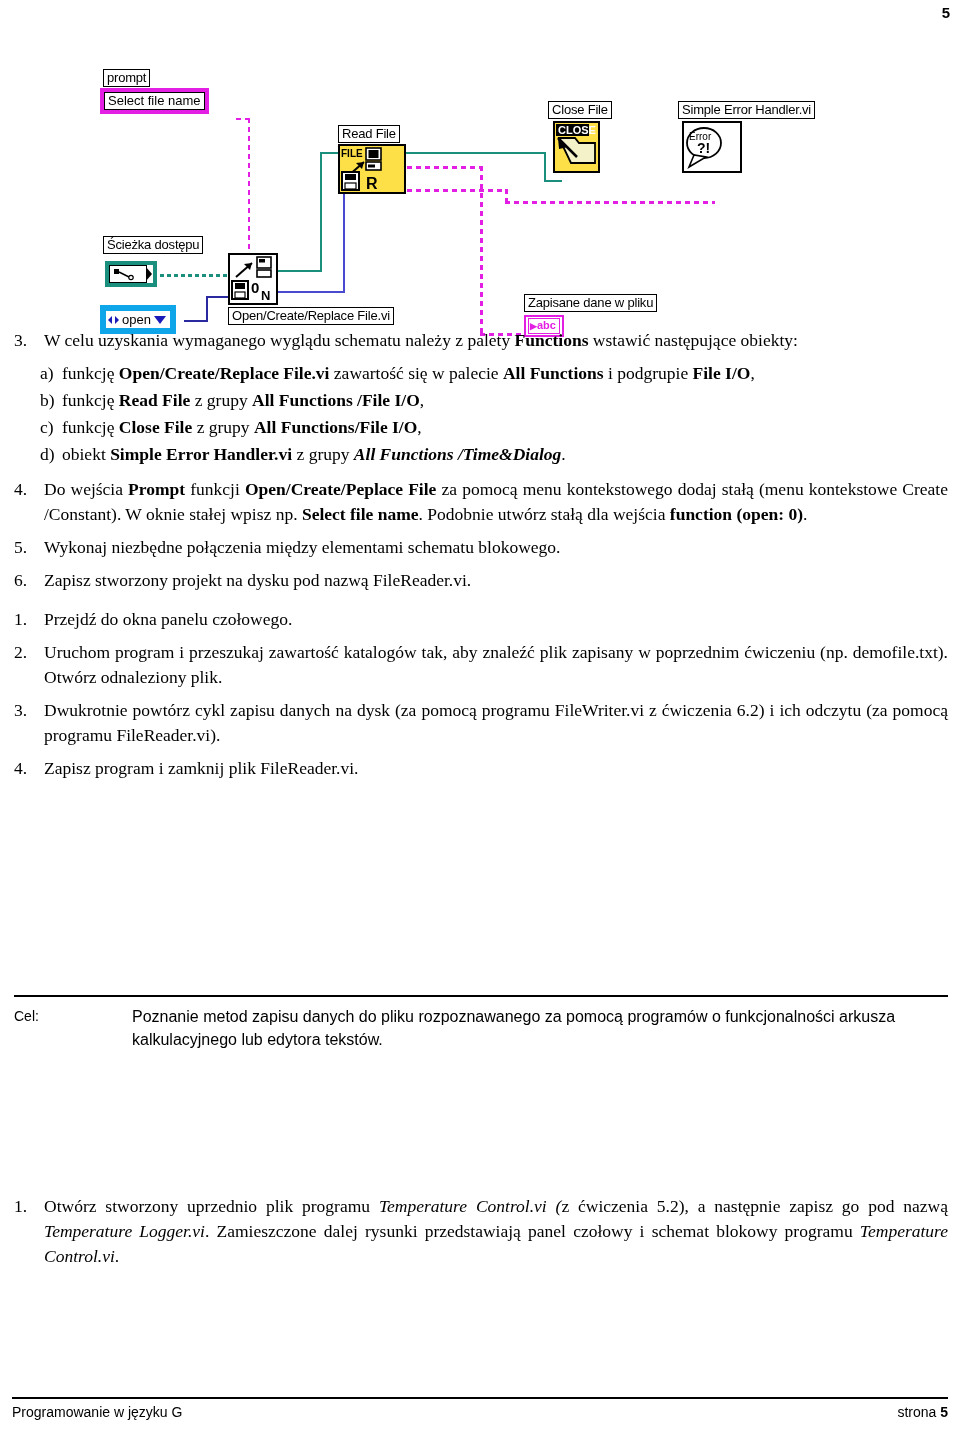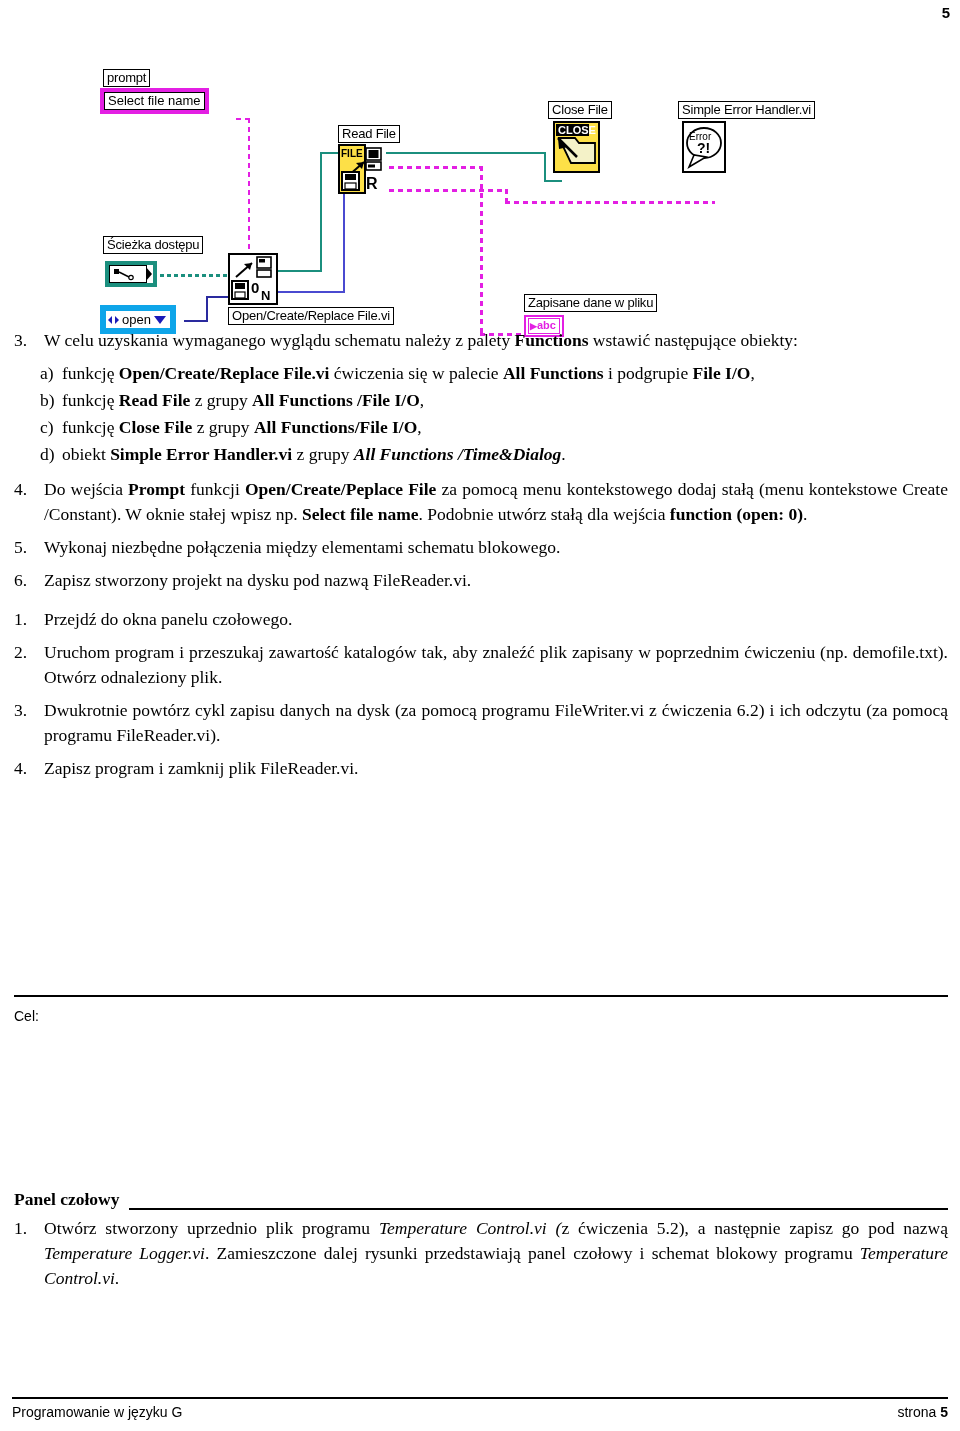--- a/index.html
+++ b/index.html
@@ -343,21 +343,21 @@
 
   <div class="node" style="left:228px; top:258px;">
     <span class="lbl">Open/Create/Replace File.vi</span>
   </div>
 
   <div class="node" style="left:338px; top:76px;">
     <span class="lbl">Read File</span>
   </div>
 
   <div class="node" style="left:338px; top:96px;">
-    <div class="vi-icon" style="width:28px; height:50px;">
+    <div class="vi-icon" style="width:68px; height:50px;">
       <svg width="46" height="46" viewBox="0 0 46 46">
         <text x="1" y="11" font-family="Liberation Sans, sans-serif" font-size="10" font-weight="bold" fill="#000">FILE</text>
         <rect x="26" y="2" width="15" height="12" fill="#fff" stroke="#000" stroke-width="1.6"></rect>
         <rect x="28.5" y="4" width="10" height="8" fill="#000"></rect>
         <rect x="26" y="16" width="15" height="8" fill="#fff" stroke="#000" stroke-width="1.6"></rect>
         <rect x="28" y="18.5" width="7" height="3" fill="#000"></rect>
         <path d="M8 30 L24 16" stroke="#000" stroke-width="2" fill="none"></path>
         <polygon points="24,16 16,17 22,23" fill="#000"></polygon>
         <rect x="2" y="26" width="17" height="18" fill="#fff" stroke="#000" stroke-width="2"></rect>
         <rect x="5" y="28" width="11" height="6" fill="#000"></rect>
@@ -381,21 +381,21 @@
         <polygon points="3,15 4,26 13,24" fill="#000"></polygon>
       </svg>
     </div>
   </div>
 
   <div class="node" style="left:678px; top:52px;">
     <span class="lbl">Simple Error Handler.vi</span>
   </div>
 
   <div class="node" style="left:682px; top:73px;">
-    <div class="vi-icon-white" style="width:44px; height:52px;">
+    <div class="vi-icon-white" style="width:60px; height:52px;">
       <svg width="40" height="48" viewBox="0 0 40 48">
         <ellipse cx="20" cy="20" rx="17" ry="15" fill="#fff" stroke="#000" stroke-width="1.8"></ellipse>
         <text x="5" y="17" font-family="Liberation Sans, sans-serif" font-size="10" fill="#000">Error</text>
         <text x="13" y="30" font-family="Liberation Sans, sans-serif" font-size="14" font-weight="bold" fill="#000">?!</text>
         <path d="M10 32 L5 44 L22 34 Z" fill="#fff" stroke="#000" stroke-width="1.6"></path>
       </svg>
     </div>
   </div>
 
   <div class="node" style="left:524px; top:245px;">
@@ -414,21 +414,21 @@
 
 <div class="body-text" style="top:328px;">
 
   <div class="num-item">
     <div class="num">3.</div>
     <div class="txt"><span>W celu uzyskania wymaganego wyglądu schematu należy z palety </span><b>Functions</b><span> wstawić następujące obiekty:</span></div>
   </div>
 
   <div class="sub-item">
     <div class="num">a)</div>
-    <div class="txt"><span>funkcję </span><b>Open/Create/Replace File.vi</b><span> ćwiczenia się w palecie </span><b>All Functions</b><span> i podgrupie </span><b>File I/O</b><span>,</span></div>
+    <div class="txt"><span>funkcję </span><b>Open/Create/Replace File.vi</b><span> zawartość się w palecie </span><b>All Functions</b><span> i podgrupie </span><b>File I/O</b><span>,</span></div>
   </div>
 
   <div class="sub-item">
     <div class="num">b)</div>
     <div class="txt"><span>funkcję </span><b>Read File</b><span> z grupy </span><b>All Functions /File I/O</b><span>,</span></div>
   </div>
 
   <div class="sub-item">
     <div class="num">c)</div>
     <div class="txt"><span>funkcję </span><b>Close File</b><span> z grupy </span><b>All Functions/File I/O</b><span>,</span></div>
@@ -472,29 +472,26 @@
     <div class="txt">Zapisz program i zamknij plik FileReader.vi.</div>
   </div>
 
 </div>
 
 <div class="body-text" style="top:995px;">
   <div class="exercise-rule"></div>
 
   <div class="cel-row">
     <div class="cel-label">Cel:</div>
+    <div class="cel-body">Poznanie metod zapisu danych do pliku rozpoznawanego za pomocą programów o funkcjonalności arkusza kalkulacyjnego lub edytora tekstów.</div>
   </div>
 
 </div>
 
 <div class="body-text" style="top:1188px;">
-  <div class="sec-head">
-    <div class="h">Panel czołowy</div>
-    <div class="rule"></div>
-  </div>
 
   <div class="num-item" style="margin-top:6px;">
     <div class="num">1.</div>
     <div class="txt"><span>Otwórz stworzony uprzednio plik programu </span><i>Temperature Control.vi (</i><span>z ćwiczenia 5.2), a następnie zapisz go pod nazwą </span><i>Temperature Logger.vi</i><span>. Zamieszczone dalej rysunki przedstawiają panel czołowy i schemat blokowy programu </span><i>Temperature Control.vi</i><span>.</span></div>
   </div>
 </div>
 
 <div class="footer-rule"></div>
 <div class="footer">
   <div class="left">Programowanie w języku G</div>

